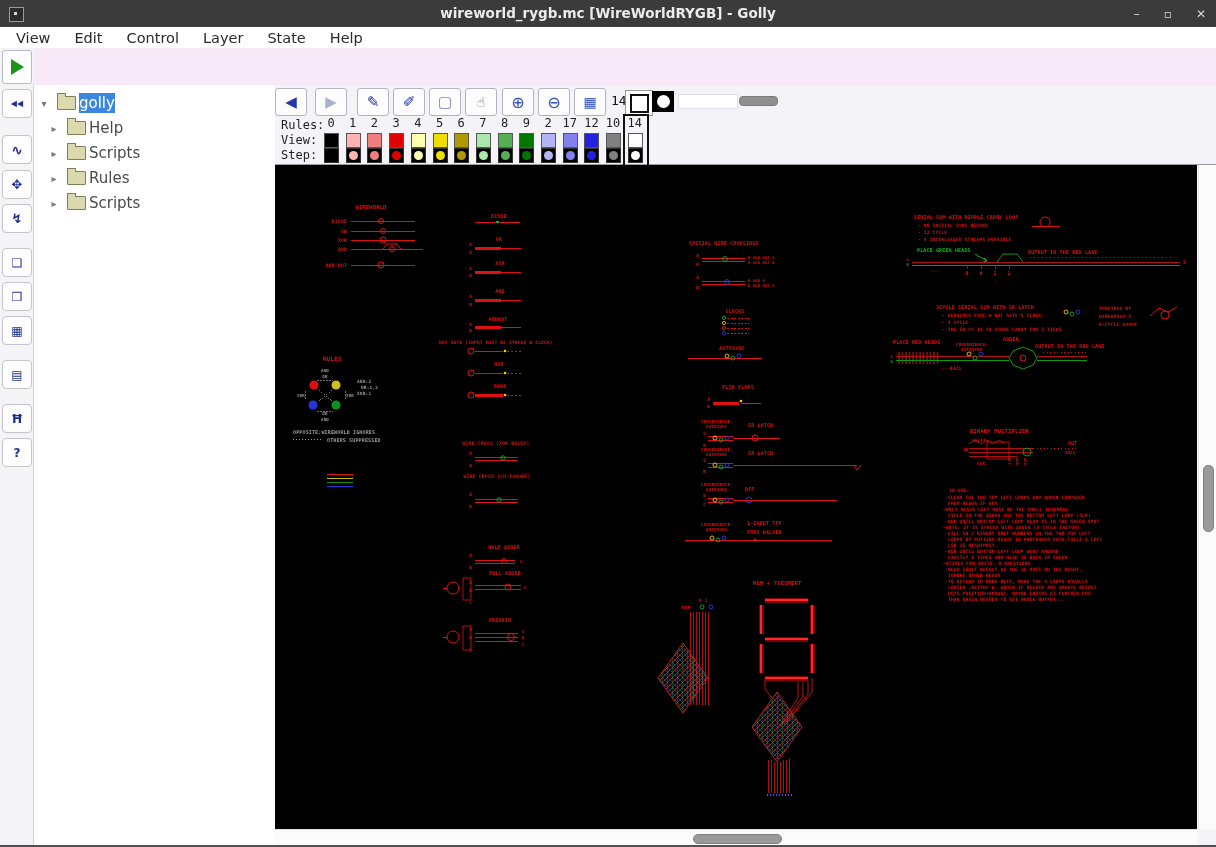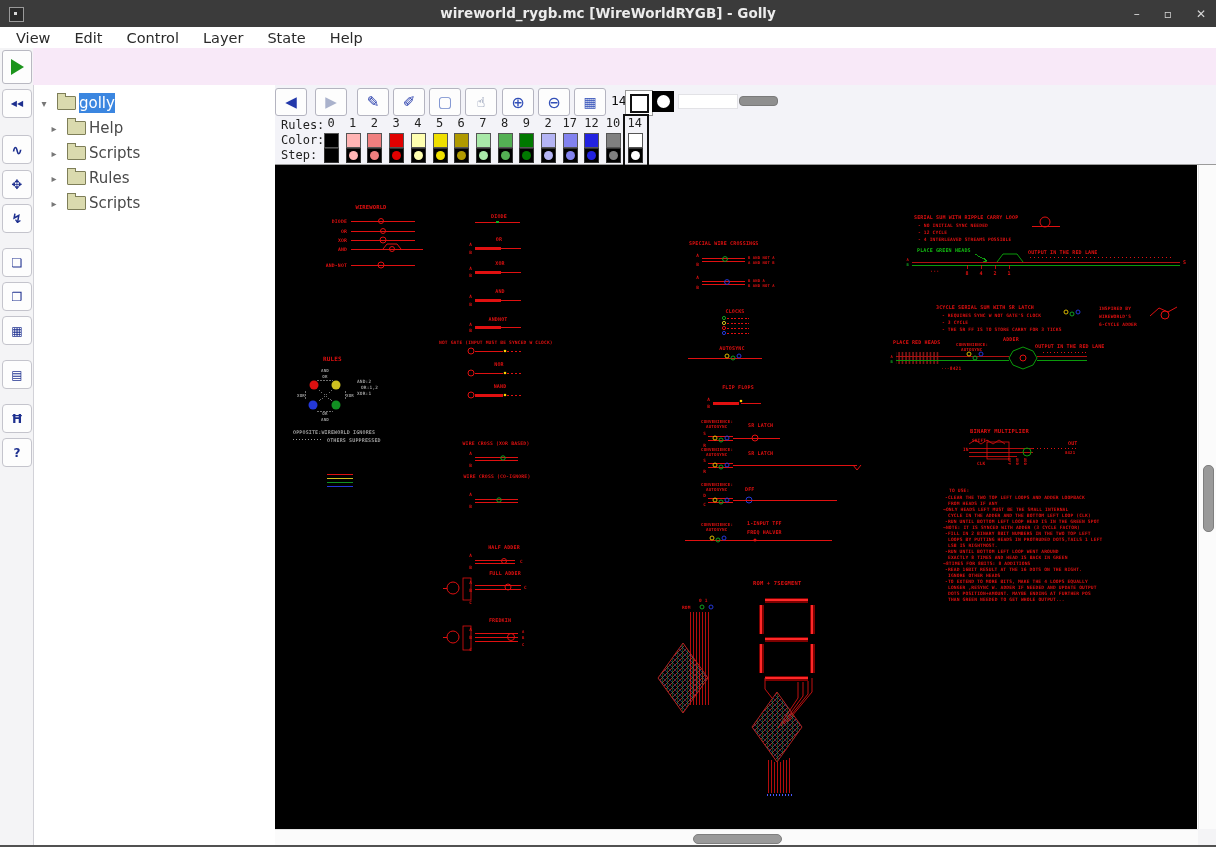--- a/index.html
+++ b/index.html
@@ -153,21 +153,21 @@
   <div class="abs state-num-label" style="left:336px">14</div>
   <div class="abs cur-state" style="left:350px">
       <i></i>
     </div>
   <div class="abs cur-icon" style="left:377px">
       <i></i>
     </div>
   <div class="abs slider-track" style="left:403px"></div>
   <div class="abs slider-thumb" style="left:464px"></div>
   <div class="abs row-label" style="top:33px">Rules:</div>
-  <div class="abs row-label" style="top:48px">Color:</div>
+  <div class="abs row-label" style="top:48px">View:</div>
   <div class="abs row-label" style="top:63px">Step:</div>
   <div id="state-table">
       <div class="st-num" style="left: 45px;">0</div>
       <div class="st-color" style="left: 49px; background: rgb(0, 0, 0);"></div>
       <div class="st-icon" style="left: 49px;">
         <i style="background: rgb(0, 0, 0);"></i>
       </div>
       <div class="st-num" style="left: 66.7px;">1</div>
       <div class="st-color" style="left: 70.7px; background: rgb(255, 180, 180);"></div>
       <div class="st-icon" style="left: 70.7px;">

